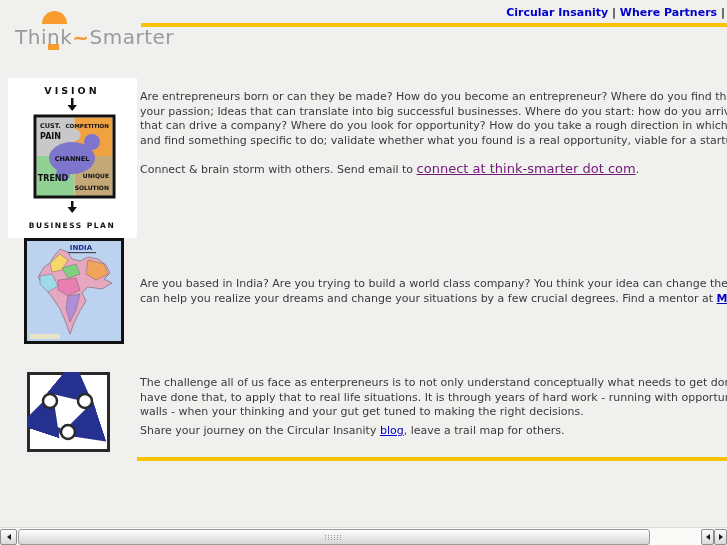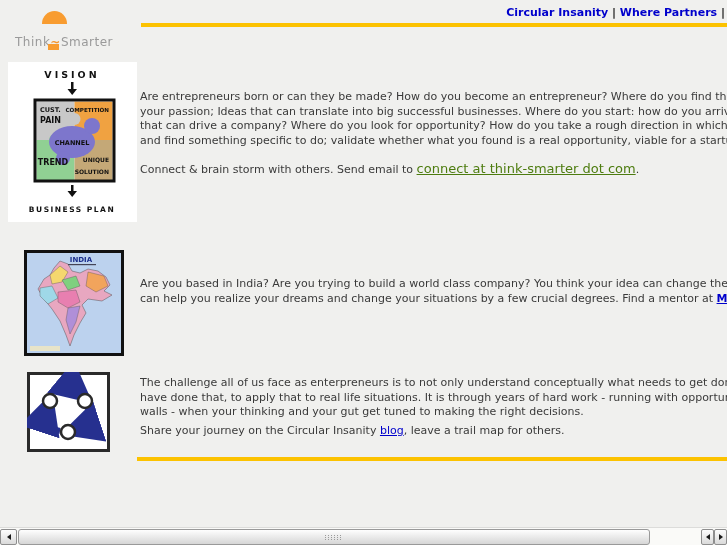--- a/index.html
+++ b/index.html
@@ -1,46 +1,46 @@
 <!DOCTYPE html>
 <html><head>
 <meta charset="utf-8">
 <style>
   html,body{margin:0;padding:0;}
   body{font-family:"DejaVu Sans",sans-serif;background:#e4e4e2;}
   .page{position:relative;width:727px;height:545px;background:#f0f0ee;overflow:hidden;margin:0 auto;}
 
   
-  .logo-text{position:absolute;left:15px;top:35px;font-size:12px;color:#9a9a9a;letter-spacing:0.5px;white-space:nowrap;}
+  .logo-text{position:absolute;left:15px;top:25px;font-size:20px;color:#9a9a9a;letter-spacing:0.5px;white-space:nowrap;}
   .logo-tilde{color:#f6952b;font-weight:bold;}
   .logo-dome{position:absolute;left:42px;top:11px;width:25px;height:13px;background:#f89c30;border-radius:13px 13px 0 0;}
   .logo-base{position:absolute;left:48px;top:44px;width:11px;height:6px;background:#f89c30;}
 
   .nav{position:absolute;top:6px;right:2px;font-size:11px;font-weight:bold;color:#222;white-space:nowrap;}
   .nav a{color:#0000cc;cursor:pointer;}
   .nav .sep{color:#222;}
 
   .gold{position:absolute;background:#fcc200;height:4px;}
   .gold-top{left:141px;right:0;top:23px;}
   .gold-bottom{left:137px;right:0;top:457px;}
 
   
-  .img1{position:absolute;left:8px;top:62px;width:129px;height:160px;background:#ffffff;}
-  .img2{position:absolute;left:24px;top:238px;width:118px;height:106px;margin-top:12px;}
+  .img1{position:absolute;left:8px;top:78px;width:129px;height:160px;background:#ffffff;}
+  .img2{position:absolute;left:24px;top:238px;width:118px;height:106px;}
   .img3{position:absolute;left:27px;top:372px;width:83px;height:80px;}
 
   
   .col{position:absolute;left:140px;right:0;font-size:11px;color:#3a3a3a;white-space:nowrap;overflow:hidden;}
   .tline{height:14.7px;line-height:14.7px;}
   .p1{top:90px;}
   .p2{top:277px;}
   .p3{top:376px;}
   .mixline{margin-top:11px;line-height:17px;}
   .shareline{margin-top:4px;line-height:14.7px;}
-  .email-link{font-size:13px;color:#4d7c0f;text-decoration:underline;cursor:pointer;}
+  .email-link{font-size:13px;color:#701a75;text-decoration:underline;cursor:pointer;}
   .blue-link{color:#0000cc;text-decoration:underline;cursor:pointer;}
   .bold{font-weight:bold;}
 
   
   .hscroll{position:absolute;left:0;right:0;bottom:0;height:17px;background:#fafaf8;border-top:1px solid #dcdcda;}
   .sbtn{position:absolute;top:1px;width:15px;height:14px;border:1px solid #8e8e8e;border-radius:2px;
         background:linear-gradient(#fdfdfd,#dadada);display:flex;align-items:center;justify-content:center;cursor:pointer;}
   .sbtn-left{left:0;}
   .sbtn-r1{right:13px;width:11px;}
   .sbtn-r2{right:0;width:11px;}

